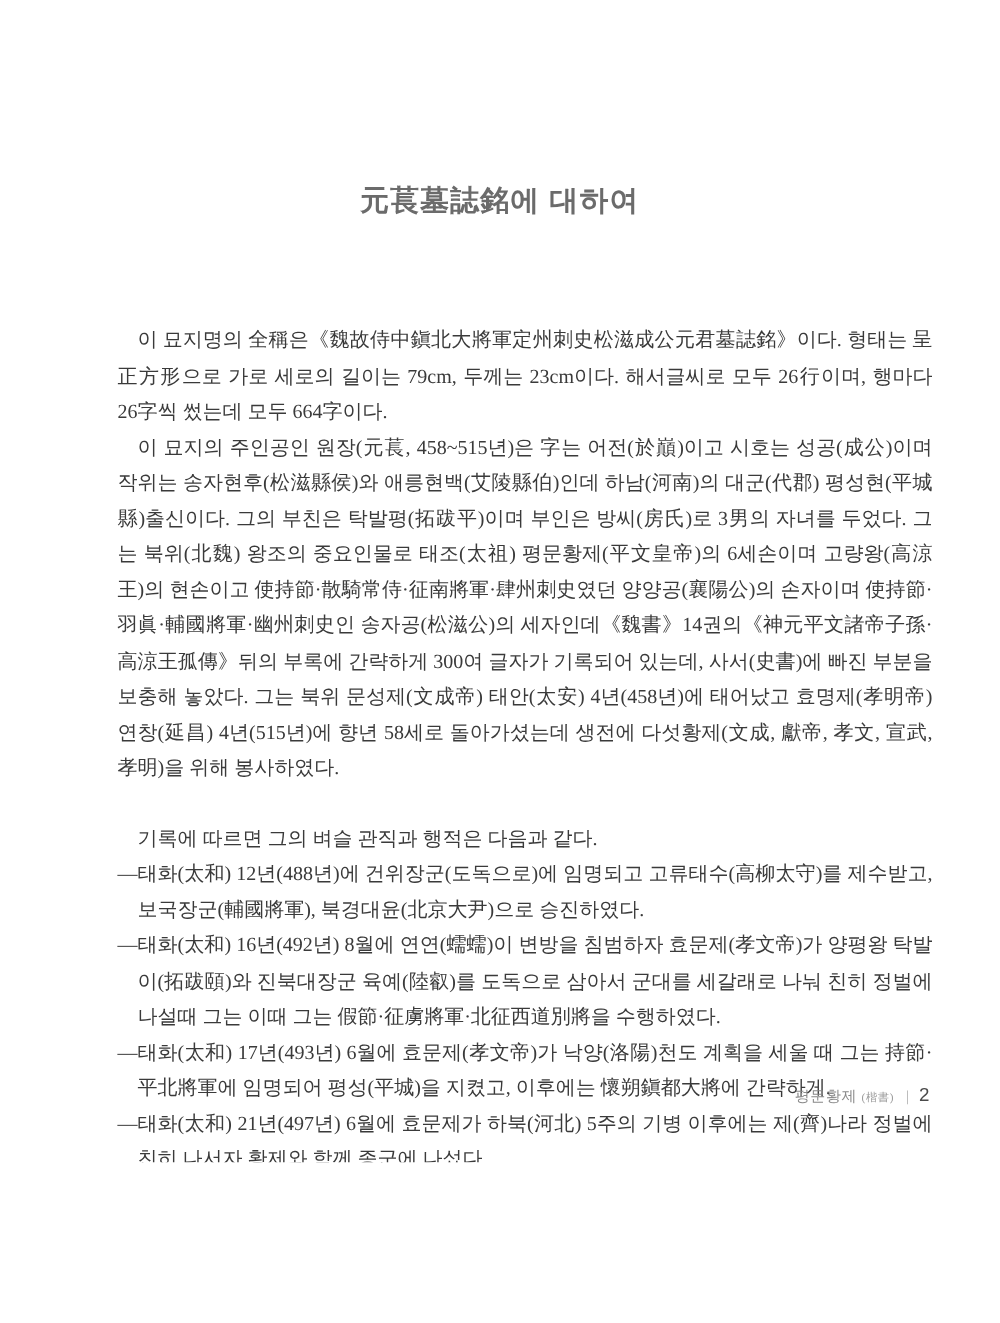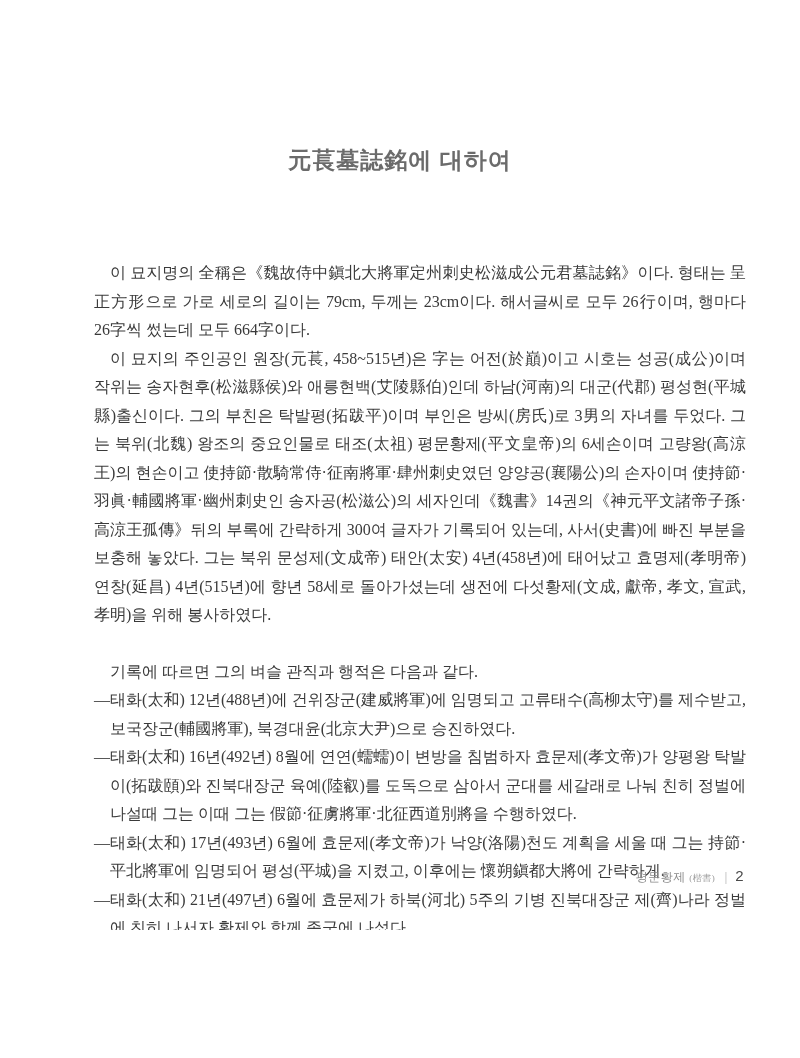--- a/index.html
+++ b/index.html
@@ -95,24 +95,24 @@
 
   <div class="content">
 
     <p class="para">이 묘지명의 全稱은《魏故侍中鎭北大將軍定州刺史松滋成公元君墓誌銘》이다. 형태는 呈正方形으로 가로 세로의 길이는 79cm, 두께는 23cm이다. 해서글씨로 모두 26行이며, 행마다 26字씩 썼는데 모두 664字이다.</p>
 
     <p class="para">이 묘지의 주인공인 원장(元萇, 458~515년)은 字는 어전(於巔)이고 시호는 성공(成公)이며 작위는 송자현후(松滋縣侯)와 애릉현백(艾陵縣伯)인데 하남(河南)의 대군(代郡) 평성현(平城縣)출신이다. 그의 부친은 탁발평(拓跋平)이며 부인은 방씨(房氏)로 3男의 자녀를 두었다. 그는 북위(北魏) 왕조의 중요인물로 태조(太祖) 평문황제(平文皇帝)의 6세손이며 고량왕(高涼王)의 현손이고 使持節·散騎常侍·征南將軍·肆州刺史였던 양양공(襄陽公)의 손자이며 使持節·羽眞·輔國將軍·幽州刺史인 송자공(松滋公)의 세자인데《魏書》14권의《神元平文諸帝子孫·高涼王孤傳》뒤의 부록에 간략하게 300여 글자가 기록되어 있는데, 사서(史書)에 빠진 부분을 보충해 놓았다. 그는 북위 문성제(文成帝) 태안(太安) 4년(458년)에 태어났고 효명제(孝明帝) 연창(延昌) 4년(515년)에 향년 58세로 돌아가셨는데 생전에 다섯황제(文成, 獻帝, 孝文, 宣武, 孝明)을 위해 봉사하였다.</p>
 
     <p class="list-intro">기록에 따르면 그의 벼슬 관직과 행적은 다음과 같다.</p>
 
     <ul class="career-list">
-      <li class="career-item"><span class="dash">―</span><span>태화(太和) 12년(488년)에 건위장군(建威將軍)에 임명되고 고류태수(高柳太守)를 제수받고, 보국장군(輔國將軍), 북경대윤(北京大尹)으로 승진하였다.</span></li>
+      <li class="career-item"><span class="dash">―</span><span>태화(太和) 12년(488년)에 건위장군(도독으로)에 임명되고 고류태수(高柳太守)를 제수받고, 보국장군(輔國將軍), 북경대윤(北京大尹)으로 승진하였다.</span></li>
       <li class="career-item"><span class="dash">―</span><span>태화(太和) 16년(492년) 8월에 연연(蠕蠕)이 변방을 침범하자 효문제(孝文帝)가 양평왕 탁발이(拓跋頤)와 진북대장군 육예(陸叡)를 도독으로 삼아서 군대를 세갈래로 나눠 친히 정벌에 나설때 그는 이때 그는 假節·征虜將軍·北征西道別將을 수행하였다.</span></li>
       <li class="career-item"><span class="dash">―</span><span>태화(太和) 17년(493년) 6월에 효문제(孝文帝)가 낙양(洛陽)천도 계획을 세울 때 그는 持節·平北將軍에 임명되어 평성(平城)을 지켰고, 이후에는 懷朔鎭都大將에 간략하게.</span></li>
-      <li class="career-item"><span class="dash">―</span><span>태화(太和) 21년(497년) 6월에 효문제가 하북(河北) 5주의 기병 진북대장군 제(齊)나라 정벌에 친히 나서자 황제와 함께 종군에 나섰다.</span></li>
+      <li class="career-item"><span class="dash">―</span><span>태화(太和) 21년(497년) 6월에 효문제가 하북(河北) 5주의 기병 이후에는 제(齊)나라 정벌에 친히 나서자 황제와 함께 종군에 나섰다.</span></li>
     </ul>
 
   </div>
 
   <div class="footer">
     <span class="f-title">평문황제</span>
     <span class="f-sub">(楷書)</span>
     <span class="f-sep">|</span>
     <span class="f-page">2</span>
   </div>

